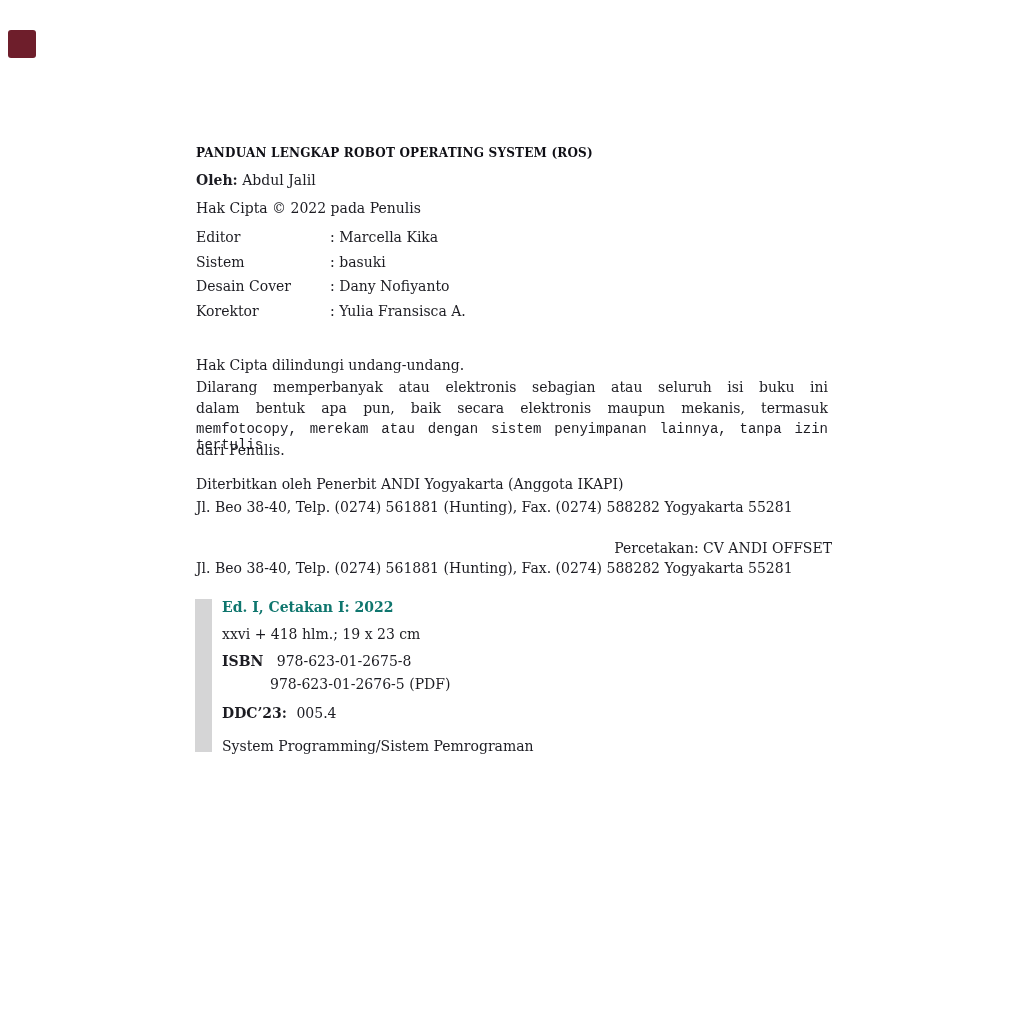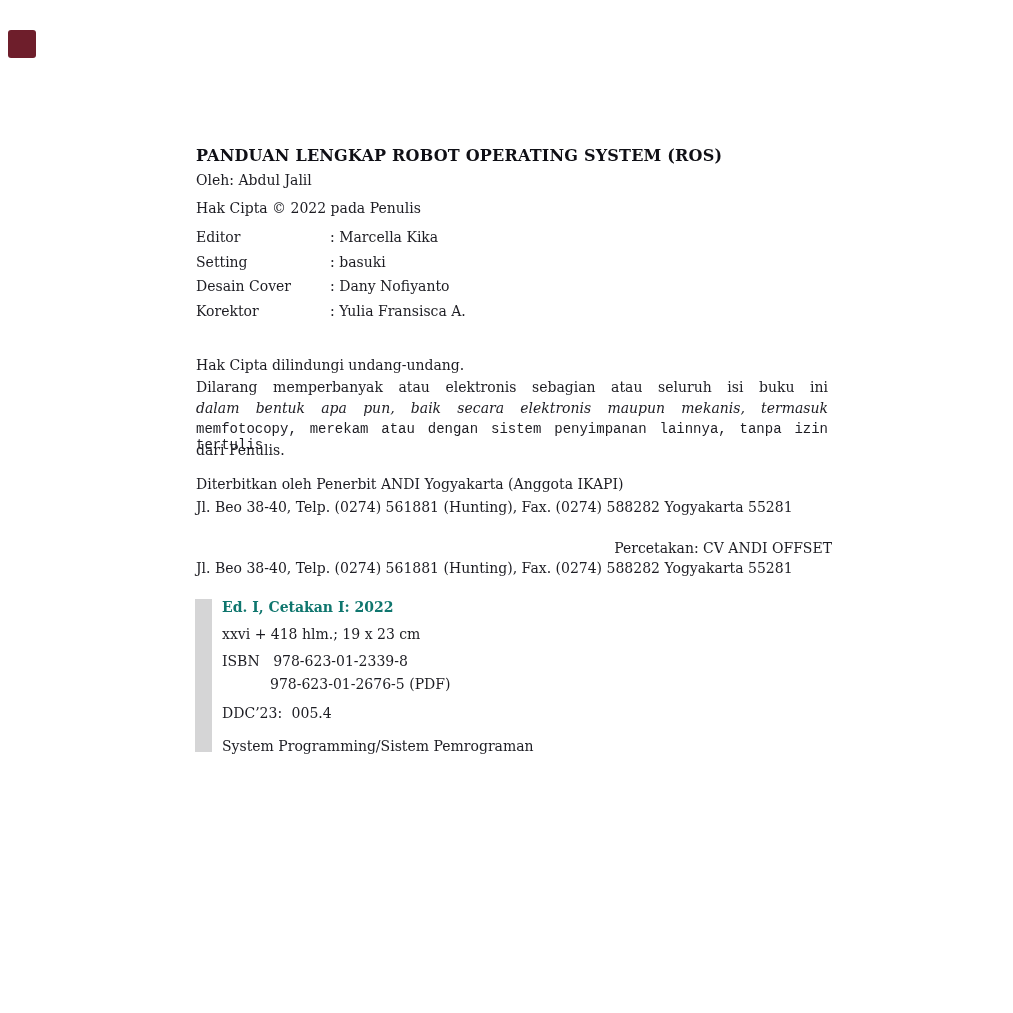--- a/index.html
+++ b/index.html
@@ -7,35 +7,35 @@
     position:relative;
     width:1013px;height:1013px;
     background:#ffffff;
     overflow:hidden;
     font-family:"DejaVu Serif","Liberation Serif",serif;
     color:#1c1c22;
     font-size:14px;
   }
   .abs{position:absolute;left:196px;width:636px;}
   .nowrap{white-space:nowrap;}
-  .b{font-weight:normal;text-align:center;}
+  .b{font-weight:bold;text-align:center;}
   #corner-mark{
     position:absolute;left:8px;top:30px;width:28px;height:28px;
     border-radius:3px;
   }
-  #title{top:146px;font-weight:bold;font-size:16px;color:#0f0f15;letter-spacing:.2px;}
+  #title{top:146px;font-weight:bold;font-size:12px;color:#0f0f15;letter-spacing:.2px;}
   #oleh{top:172px;}
   #copyright{top:200px;}
   .credit-row{height:17px;}
   .credit-label{position:absolute;left:0;}
   .credit-value{position:absolute;left:134px;}
   #credit-0{top:229px;} #credit-1{top:254px;} #credit-2{top:278px;} #credit-3{top:303px;}
   #rights{top:357px;}
   .jline{width:632px;text-align:justify;text-align-last:justify;}
-  #proh-0{top:379px;} #proh-1{top:400px;font-style:italic;} #proh-2{top:421px;font-family:Liberation Mono, monospace;}
+  #proh-0{top:379px;} #proh-1{top:400px;} #proh-2{top:421px;font-family:Liberation Mono, monospace;}
   #proh-3{top:442px;text-align:right;text-align-last:left;}
   #pub-0{top:476px;} #pub-1{top:499px;}
   #prt-0{top:540px;text-align:right;} #prt-1{top:560px;}
   #colophon-bar{
     position:absolute;left:195px;top:599px;width:17px;height:153px;
   }
   .colo{position:absolute;left:222px;white-space:nowrap;}
   #edition{top:599px;font-weight:bold;color:#0f766e;}
   #pagesize{top:626px;}
   #isbn1{top:653px;}
@@ -59,21 +59,21 @@
     <span>Abdul Jalil</span>
   </div>
 
   <div id="copyright" class="abs nowrap">Hak Cipta © 2022 pada Penulis</div>
 
   <div id="credit-0" class="abs credit-row">
     <span class="credit-label">Editor</span>
     <span class="credit-value">: Marcella Kika</span>
   </div>
   <div id="credit-1" class="abs credit-row">
-    <span class="credit-label">Setting</span>
+    <span class="credit-label">Sistem</span>
     <span class="credit-value">: basuki</span>
   </div>
   <div id="credit-2" class="abs credit-row">
     <span class="credit-label">Desain Cover</span>
     <span class="credit-value">: Dany Nofiyanto</span>
   </div>
   <div id="rights" class="abs nowrap">Hak Cipta dilindungi undang-undang.</div>
 
   <div id="credit-3" class="abs credit-row">
     <span class="credit-label">Korektor</span>
@@ -92,21 +92,21 @@
   <div id="prt-1" class="abs nowrap">Jl. Beo 38-40, Telp. (0274) 561881 (Hunting), Fax. (0274) 588282 Yogyakarta 55281</div>
 
   <div id="colophon-bar" style="background-color: rgb(213, 213, 214);"></div>
 
   <div id="edition" class="colo">Ed. I, Cetakan I: 2022</div>
 
   <div id="pagesize" class="colo">xxvi + 418 hlm.; 19 x 23 cm</div>
 
   <div id="isbn1" class="colo">
     <span class="b">ISBN</span>
-    <span class="num">978-623-01-2339-8</span>
+    <span class="num">978-623-01-2675-8</span>
   </div>
   <div id="isbn2" class="colo">978-623-01-2676-5 (PDF)</div>
 
   <div id="ddc" class="colo">
     <span class="b">DDC’23:</span>
     <span class="num">005.4</span>
   </div>
 
   <div id="subject" class="colo">System Programming/Sistem Pemrograman</div>
 

